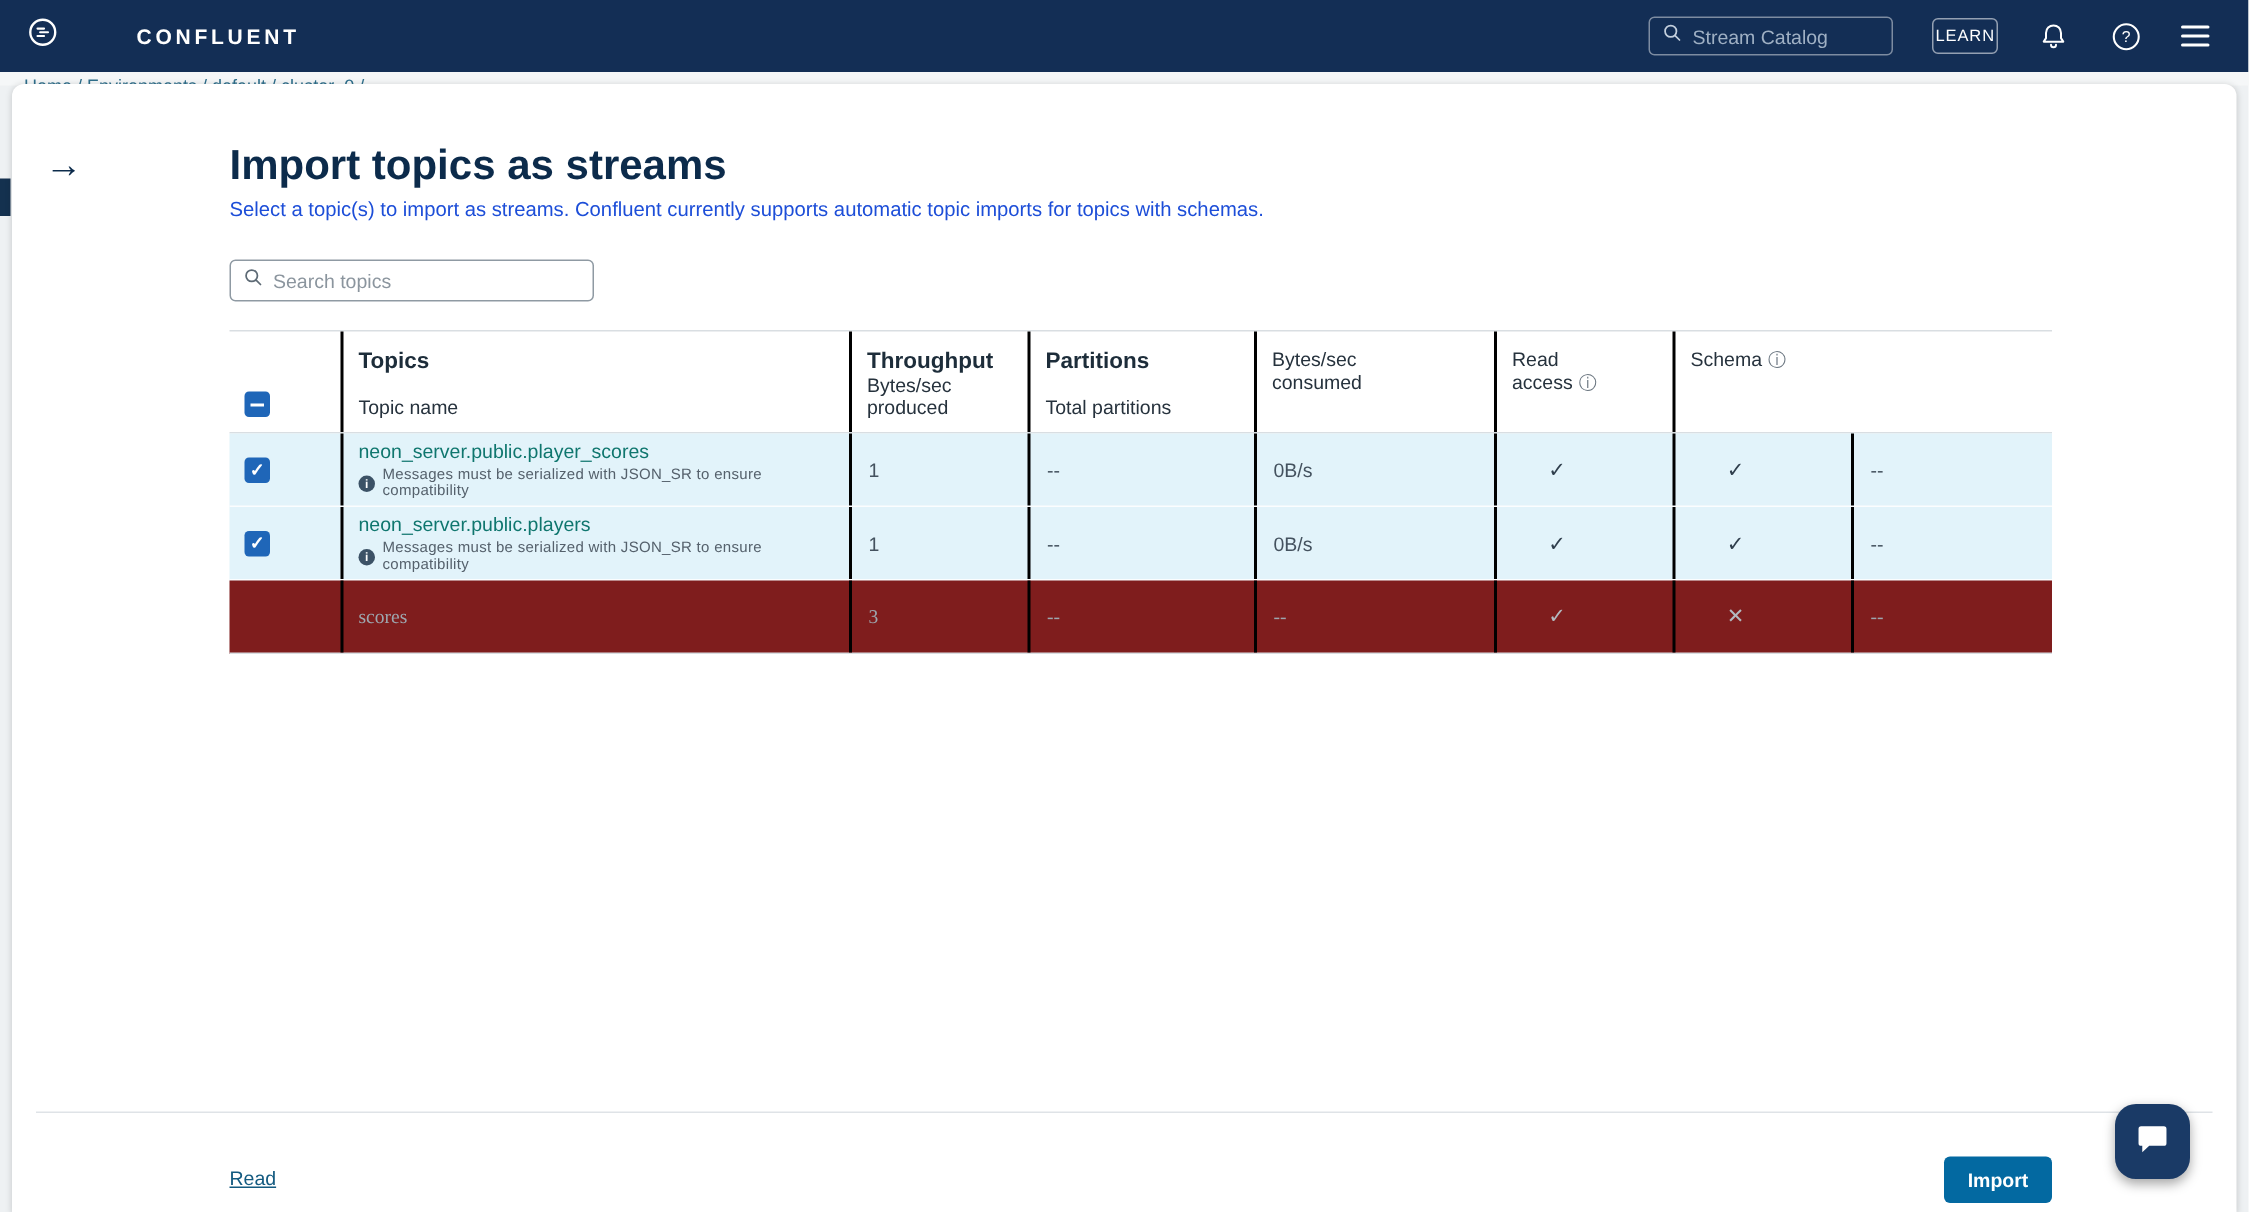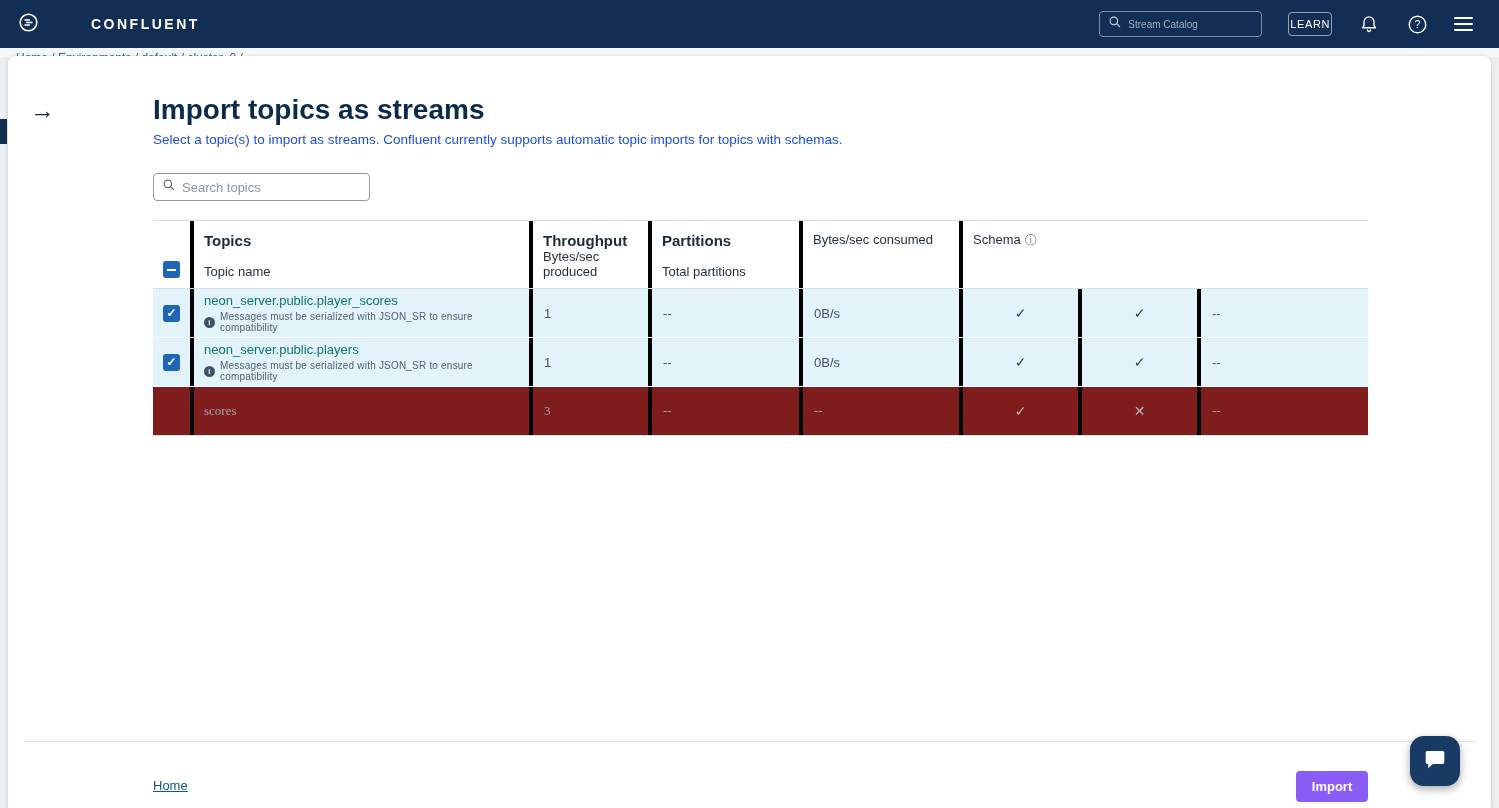--- a/index.html
+++ b/index.html
@@ -8,21 +8,21 @@
 
   
   .navbar { position:absolute; top:0; left:0; width:100%; height:48px; background:#132e55;
             display:flex; align-items:center; z-index:30; }
   .brand { display:flex; align-items:center; gap:9px; padding-left:18px; }
   .brand-text { color:#fff; font-size:14px; font-weight:600; letter-spacing:2.5px;margin-left:43px; }
   .nav-right { margin-left:auto; display:flex; align-items:center; gap:26px; padding-right:26px; }
   .nav-search { width:163px; height:26px; border:1px solid rgba(255,255,255,0.45); border-radius:4px;
                 display:flex; align-items:center; gap:6px; padding:0 8px; }
   .nav-search input { background:transparent; border:none; outline:none; color:#fdba74;
-                      font-size:10px; width:120px; font-family:"Liberation Sans",sans-serif; }
+                      font-size:13px; width:120px; font-family:"Liberation Sans",sans-serif; }
   .nav-search input::placeholder { color:#9fb0c4; }
   .learn-btn { border:1px solid rgba(255,255,255,0.55); border-radius:4px; color:#fff;
                font-size:11px; letter-spacing:0.6px; padding:5px 1px; background:transparent; cursor:pointer;
                font-family:"Liberation Sans",sans-serif; }
   .nav-icon { width:22px; height:22px; display:flex; align-items:center; justify-content:center; cursor:pointer; }
   .hamburger { display:flex; flex-direction:column; gap:4px; cursor:pointer; }
   .hamburger span { display:block; width:19px; height:2px; background:#fff; border-radius:1px; }
 
   
   .crumb-strip { position:absolute; top:48px; left:0; width:100%; height:9px; overflow:hidden; z-index:5;
@@ -35,32 +35,32 @@
 
   
   .modal { position:absolute; top:56px; left:8px; right:8px; bottom:0; background:#fff;
            border-radius:8px 8px 0 0; box-shadow:0 1px 5px rgba(0,0,0,0.18); z-index:10; }
 
   .collapse-arrow { position:absolute; left:30px; top:96px; font-size:25px; color:#0c2b4b;
                     cursor:pointer; z-index:12; font-weight:600; }
   .page-title { position:absolute; left:153px; top:94px; font-size:28px; font-weight:700; color:#0c2b4b; z-index:12; }
   .page-subtitle { position:absolute; left:153px; top:132px; font-size:13.5px; color:#1d4ed8; z-index:12;text-align:center; }
 
-  .topic-search { position:absolute; left:153px; top:173px; width:217px; height:28px; z-index:12;
+  .topic-search { position:absolute; left:153px; top:173px; width:243px; height:28px; z-index:12;
                   border:1px solid #8f9aa3; border-radius:4px; background:#fff;
                   display:flex; align-items:center; gap:6px; padding:0 8px; }
   .topic-search input { border:none; outline:none; font-size:13px; color:#33424f; width:195px;
                         font-family:"Liberation Sans",sans-serif; }
   .topic-search input::placeholder { color:#8b959e; }
 
   
   .tbl { position:absolute; left:153px; top:220px; width:1215px; z-index:12; }
   .grid-row { display:grid; grid-template-columns:37px 339px 119px 151px 160px 119px 119px 171px; }
   .thead { border-top:1px solid #d9dee2; border-bottom:1px solid #d9dee2; height:69px; }
-  .bl { border-left:4px solid #000000; }
+  .bl { border-left:2px solid #000000;margin-left:37px; }
   .hc { display:flex; flex-direction:column; justify-content:space-between; padding:11px 10px 9px 10px; }
   .hc.bottom { justify-content:flex-start; }
   .h-main { font-size:15px; font-weight:700; color:#1d2d3a; }
   .h-sub { font-size:13px; color:#26323d; }
   .info-glyph { color:#6b7680; font-size:12px; margin-left:4px; font-weight:400; }
   .cb-cell { display:flex; align-items:flex-end; justify-content:center; padding-bottom:10px; }
 
   .cb { width:17px; height:17px; border-radius:3px; background:#1f66b8; display:flex;
         align-items:center; justify-content:center; cursor:pointer; }
   .cb.indet::after { content:""; width:9px; height:2px; background:#fff; display:block; }
@@ -80,21 +80,21 @@
             font-weight:700; display:flex; align-items:center; justify-content:center; flex:0 0 11px; }
   .mark { font-size:14px; color:#2f3e4c; }
   .trow.disabled { background:#7f1d1d;font-family:Liberation Serif, serif; }
   .trow.disabled .td, .trow.disabled .topic-name { color:#9da6ae; }
   .trow.disabled .mark { color:#b3bac0; }
 
   
   .footer-line { position:absolute; left:24px; width:1451px; top:741px; border-top:1px solid #dfe3e7; z-index:12; }
   .back-link { position:absolute; left:153px; top:778px; font-size:13px; color:#135a80;
                text-decoration:underline; cursor:pointer; z-index:12; }
-  .import-btn { position:absolute; left:1296px; top:771px; width:72px; height:31px; background:#8b5cf6;
+  .import-btn { position:absolute; left:1296px; top:771px; width:72px; height:31px; background:#0369a1;
                 color:#fff; border:none; border-radius:4px; font-size:13px; font-weight:700; cursor:pointer;
                 z-index:12; font-family:"Liberation Sans",sans-serif; }
 
   
   .chat-btn { position:absolute; left:1410px; top:736px; width:50px; height:50px; border-radius:14px;
               background:#1a3a66; display:flex; align-items:center; justify-content:center;
               box-shadow:0 3px 8px rgba(0,0,0,0.35); cursor:pointer; z-index:40; }
 </style>
 </head>
 <body>
@@ -176,20 +176,23 @@
       <span class="h-sub">Bytes/sec produced</span>
     </div>
     <div class="hc bl">
       <span class="h-main">Partitions</span>
       <span class="h-sub">Total partitions</span>
     </div>
     <div class="hc bl bottom">
       <span class="h-sub">Bytes/sec consumed</span>
     </div>
     <div class="hc bl bottom">
+      <span class="h-sub"><span>Read access</span><span class="info-glyph">ⓘ</span></span>
+    </div>
+    <div class="hc bl bottom">
       <span class="h-sub"><span>Schema</span><span class="info-glyph">ⓘ</span></span>
     </div>
   </div>
 
   <div class="grid-row trow selected">
     <div class="cb-wrap">
         <span class="cb checked"></span>
       </div>
     <div class="topic-cell bl">
       <span class="topic-name">neon_server.public.player_scores</span>
@@ -246,21 +249,21 @@
       </div>
     <div class="td bl center">
         <span class="mark">✕</span>
       </div>
     <div class="td bl">--</div>
   </div>
 
 </div>
 
 <div class="footer-line"></div>
-<a class="back-link">Home</a>
+<a class="back-link">Read</a>
 <button class="import-btn">Import</button>
 
 <div class="chat-btn">
   <span>
     <svg width="26" height="26" viewBox="0 0 24 24">
       <path d="M5 4.5h14a1.6 1.6 0 0 1 1.6 1.6v8.8a1.6 1.6 0 0 1-1.6 1.6h-9l-4.3 4v-4H5a1.6 1.6 0 0 1-1.6-1.6V6.1A1.6 1.6 0 0 1 5 4.5z" fill="#fff"></path>
     </svg>
   </span>
 </div>
 

